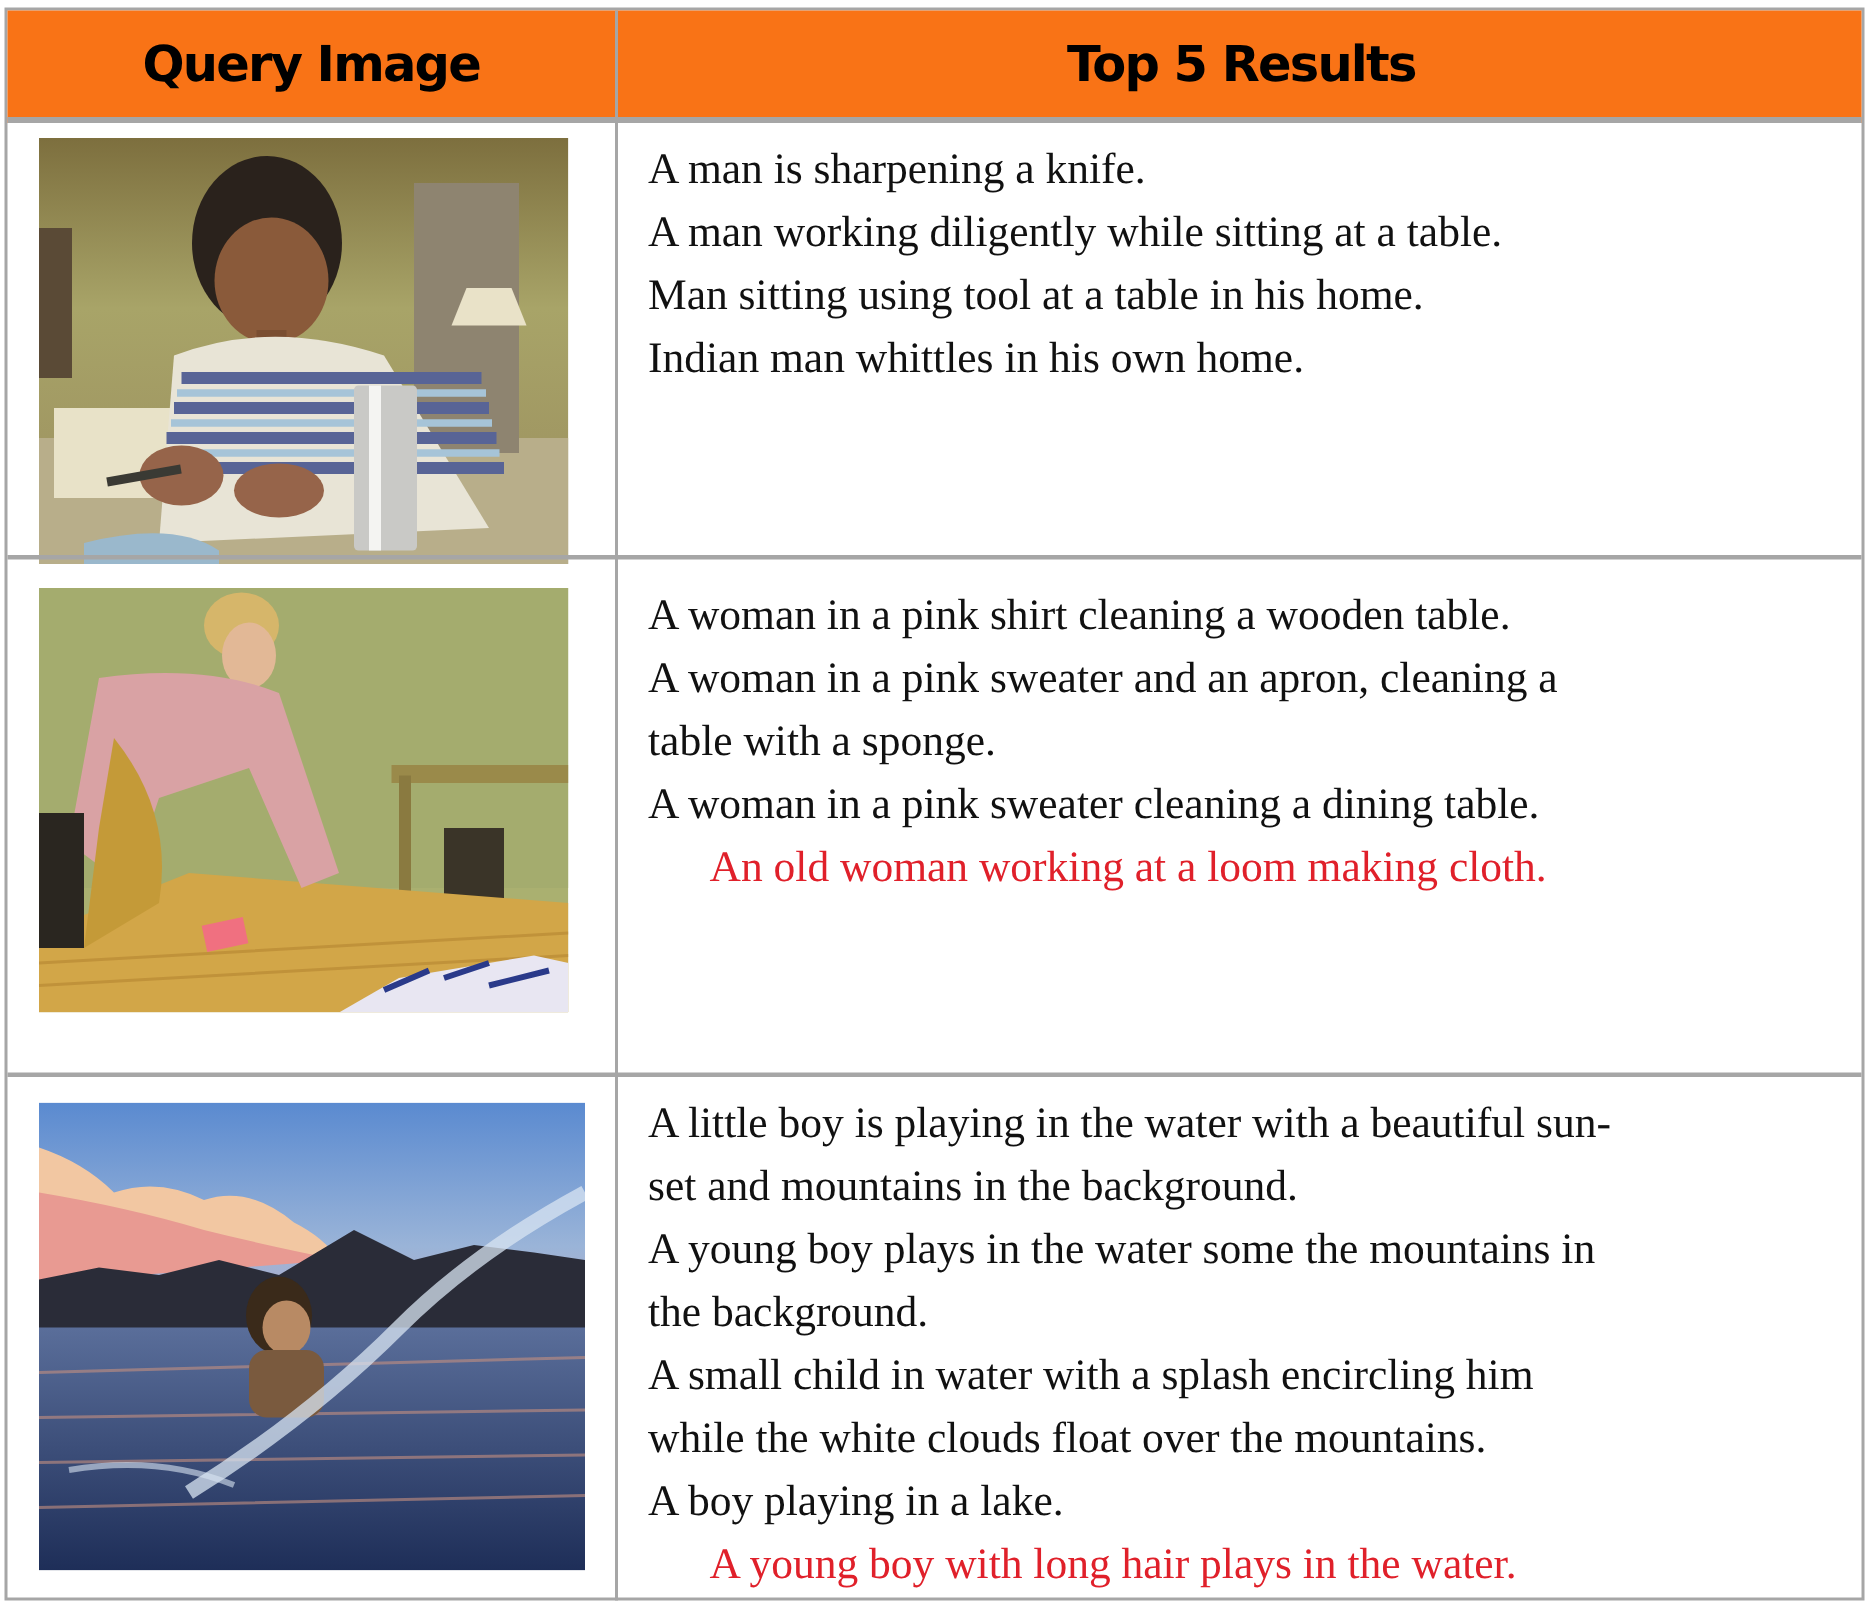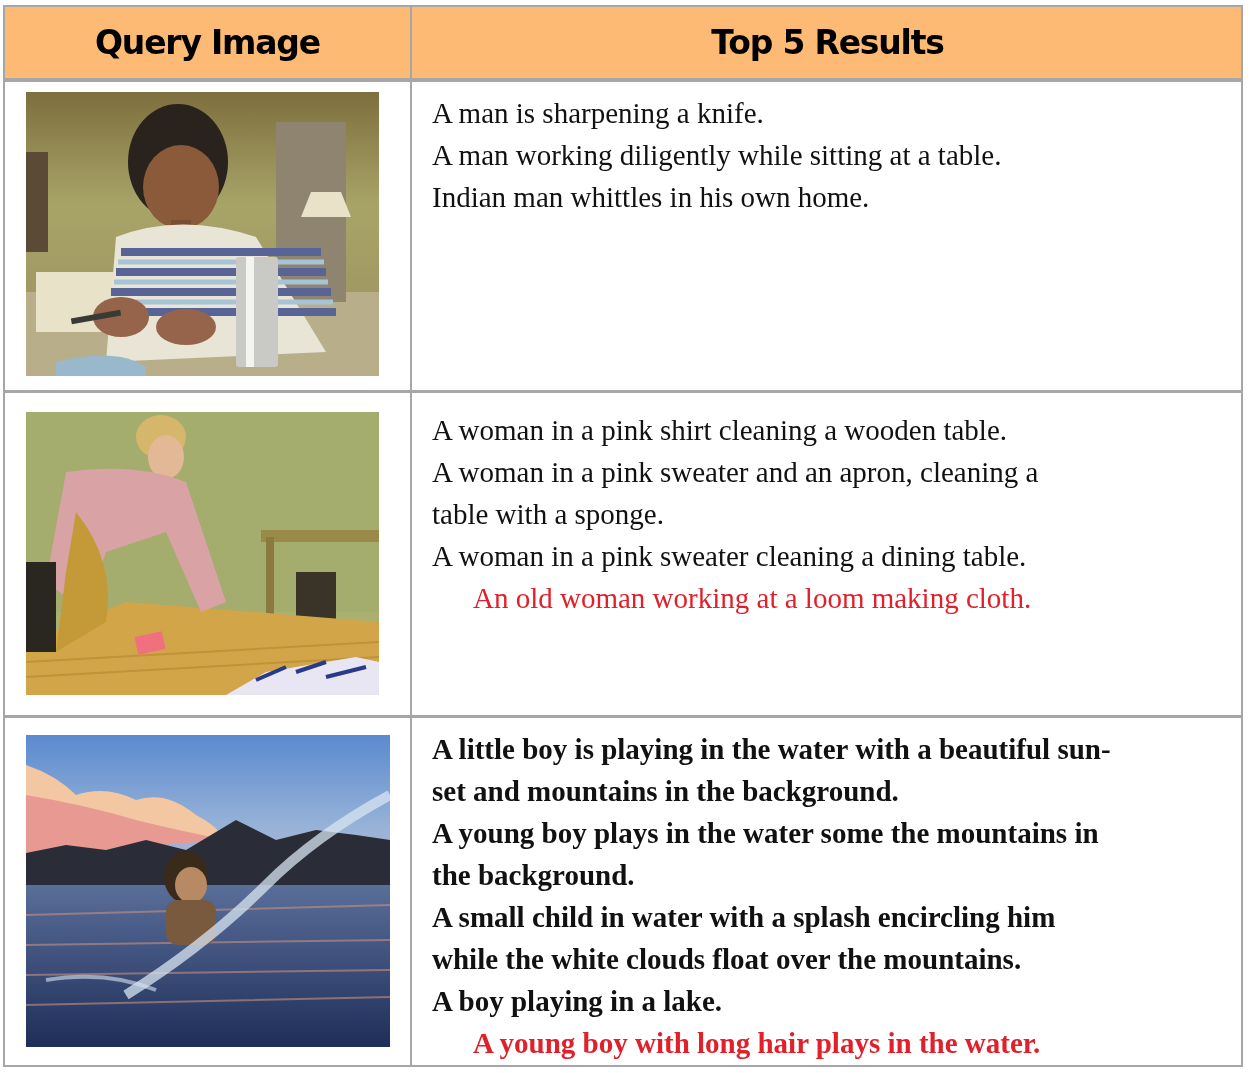--- a/index.html
+++ b/index.html
@@ -3,21 +3,21 @@
   <meta charset="utf-8">
   <style>
     html, body { margin: 0; padding: 0; background: #ffffff; }
     body { width: 1250px; height: 1073px; position: relative; overflow: hidden; }
     .table {
       position: absolute; left: 3px; top: 5px; width: 1240px; height: 1062px;
       border: 2px solid #a6a6a6; box-sizing: border-box;
     }
     .header {
       position: absolute; left: 0; top: 0; width: 100%; height: 75px;
-      background: #fdba74; border-bottom: 4px solid #a6a6a6; box-sizing: border-box;
+      background: #f97316; border-bottom: 4px solid #a6a6a6; box-sizing: border-box;
     }
     .header-cell {
       position: absolute; top: 0; height: 71px; line-height: 71px; text-align: center;
       font-family: "DejaVu Sans", sans-serif; font-weight: bold; font-size: 33px; color: #000;
       letter-spacing: -1.2px;
     }
     .hc-left { left: 0; width: 407px; border-right: 2px solid #a6a6a6; box-sizing: border-box; }
     .hc-right { left: 407px; width: 831px; }
     .row { position: absolute; left: 0; width: 100%; box-sizing: border-box; }
     .row.sep { border-top: 3px solid #a6a6a6; }
@@ -67,25 +67,26 @@
         <ellipse cx="160" cy="235" rx="30" ry="18" fill="#96644a"></ellipse>
         <rect x="45" y="222" width="50" height="6" fill="#3a3a34" transform="rotate(-10 70 225)"></rect>
         <rect x="210" y="165" width="42" height="110" rx="3" fill="#c9c9c6"></rect>
         <rect x="220" y="165" width="8" height="110" fill="#f4f4f2"></rect>
         <path d="M30,270 Q90,255 120,275 L120,284 L30,284 Z" fill="#9ab8cc"></path>
       </svg>
     </div>
     <div class="captions" style="top:10px;">
       <span class="caption">A man is sharpening a knife.</span>
       <span class="caption">A man working diligently while sitting at a table.</span>
+      <span class="caption">Man sitting using tool at a table in his home.</span>
       <span class="caption">Indian man whittles in his own home.</span>
     </div>
   </div>
 
-  <div class="row sep" style="top:383px;height:380px;">
+  <div class="row sep" style="top:363px;height:380px;">
     <div class="col-divider"></div>
     <div class="thumb" style="top:19px;width:353px;height:283px;">
       <svg width="353" height="283" viewBox="0 0 353 283">
         <rect width="353" height="283" fill="#aab070"></rect>
         <rect x="0" y="0" width="353" height="200" fill="#a4ac6e"></rect>
         <rect x="235" y="118" width="118" height="12" fill="#9a8a4a"></rect>
         <rect x="240" y="125" width="8" height="100" fill="#8a7a40"></rect>
         <rect x="270" y="160" width="40" height="70" fill="#3a3428"></rect>
         <polygon points="0,230 100,190 353,210 353,283 0,283" fill="#d2a648"></polygon>
         <path d="M0,250 L353,230 M0,265 L353,245" stroke="#c0923a" stroke-width="2"></path>
@@ -129,21 +130,21 @@
         <polygon points="0,118 40,110 80,115 120,105 160,115 185,100 210,85 250,105 290,95 330,100 364,105 364,152 0,152" fill="#2a2c38"></polygon>
         <rect x="0" y="150" width="364" height="162" fill="url(#r3water)"></rect>
         <path d="M0,180 L364,170 M0,210 L364,205 M0,240 L364,235 M0,270 L364,262" stroke="#c69080" stroke-width="2" opacity="0.6"></path>
         <ellipse cx="160" cy="142" rx="22" ry="26" fill="#3a2a1a"></ellipse>
         <ellipse cx="165" cy="150" rx="16" ry="18" fill="#b88a64"></ellipse>
         <rect x="140" y="165" width="50" height="45" rx="12" fill="#7a5a3e"></rect>
         <path d="M100,260 Q180,210 240,150 Q290,100 364,60" stroke="#d8e4f2" stroke-width="10" fill="none" opacity="0.75"></path>
         <path d="M20,245 Q80,235 130,255" stroke="#d8e4f2" stroke-width="4" fill="none" opacity="0.6"></path>
       </svg>
     </div>
-    <div class="captions" style="top:10px;font-weight:bold;">
+    <div class="captions" style="top:10px;">
       <span class="caption">A little boy is playing in the water with a beautiful sun-
 set and mountains in the background.</span>
       <span class="caption">A young boy plays in the water some the mountains in
 the background.</span>
       <span class="caption">A small child in water with a splash encircling him
 while the white clouds float over the mountains.</span>
       <span class="caption">A boy playing in a lake.</span>
       <span class="caption wrong">A young boy with long hair plays in the water.</span>
     </div>
   </div>

